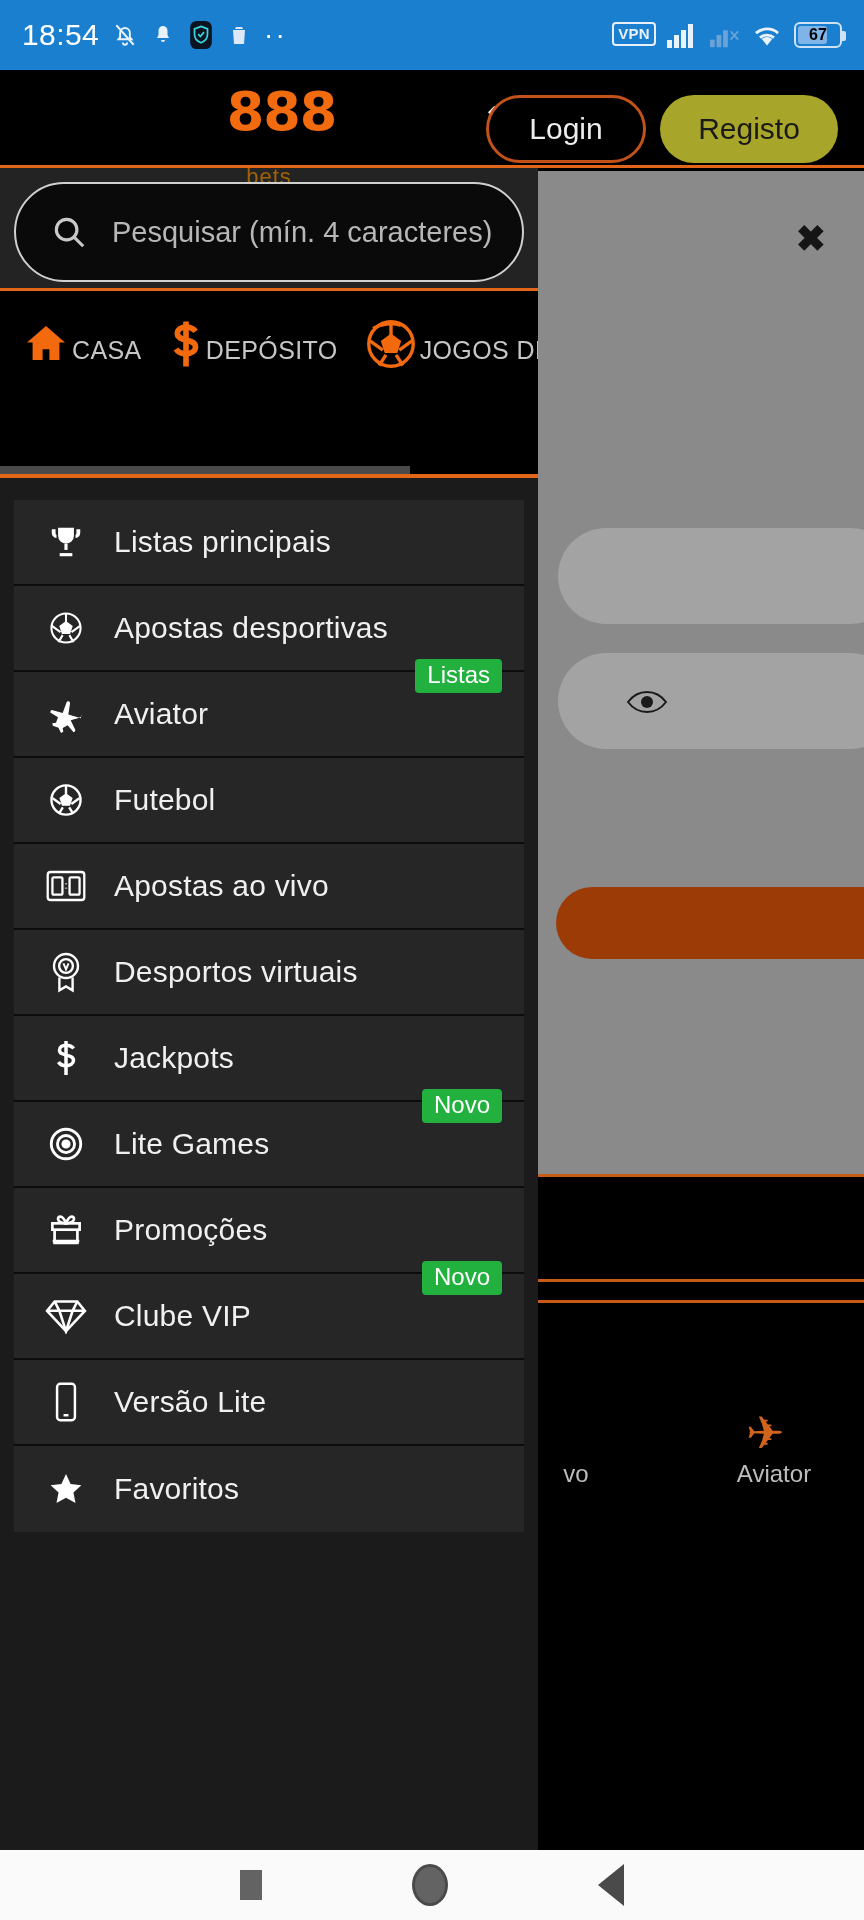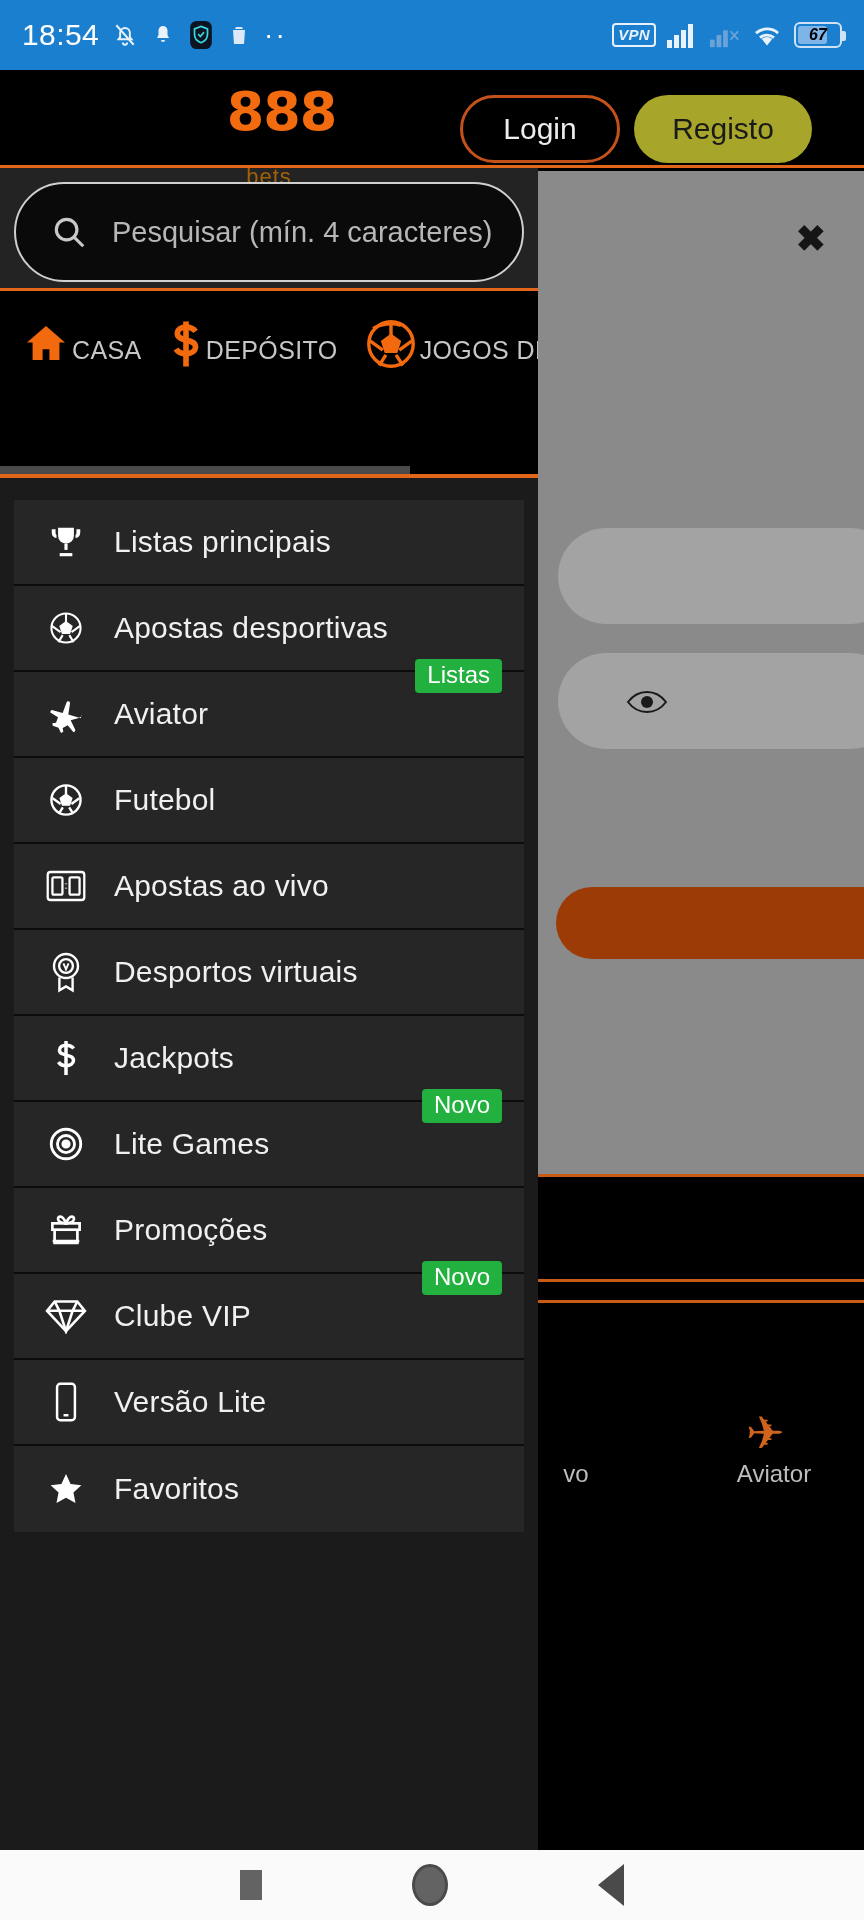--- a/index.html
+++ b/index.html
@@ -5,21 +5,21 @@
   * { margin:0; padding:0; box-sizing:border-box; }
   html,body { width:864px; height:1920px; background:#000; overflow:hidden;
     font-family:"Liberation Sans", sans-serif; }
   #screen { position:relative; width:864px; height:1920px; background:#000; overflow:hidden; }
 
   
   .statusbar { position:absolute; left:0; top:0; width:864px; height:70px;
     background:#1b7fd0; display:flex; align-items:center; padding:0 22px; }
   .sb-left { display:flex; align-items:center; gap:13px; }
   .sb-time { color:#fff; font-size:30px; font-weight:400; letter-spacing:0.4px; }
-  .sb-right { margin-left:auto; display:flex; align-items:center; gap:11px;font-style:italic; }
+  .sb-right { margin-left:auto; display:flex; align-items:flex-start; gap:11px; }
   .ic { display:inline-flex; align-items:center; justify-content:center; }
   .vpnbox { border:2.5px solid #e8f1fb; border-radius:4px; color:#e8f1fb;
     font-size:15px; font-weight:700; padding:1px 4px 2px; letter-spacing:0.3px; }
   .batt { position:relative; width:48px; height:26px; border:2.5px solid #cfe2f6;
     border-radius:6px; display:flex; align-items:center; justify-content:center;
     color:#000000; font-size:16px; font-weight:600; }
   .batt::after { content:""; position:absolute; right:-6px; top:7px; width:4px; height:10px;
     background:#cfe2f6; border-radius:0 2px 2px 0; }
   .batt .fill { position:absolute; left:2px; top:2px; bottom:2px; width:66%;
     background:#7fb4e8; border-radius:3px; }
@@ -386,21 +386,21 @@
               <path d="M12 2.6l2.9 6.2 6.8.8-5 4.6 1.3 6.7L12 17.6 6 20.9l1.3-6.7-5-4.6 6.8-.8L12 2.6z"></path>
             </svg>
           </span>
           <span class="mi-label">Favoritos</span>
         </div>
 
       </div>
     </div>
   </div>
 
-  <div style="position:absolute;left:512px;top:95px;width:326px;height:72px;z-index:6;">
+  <div style="position:absolute;left:538px;top:95px;width:326px;height:72px;z-index:6;">
     <div style="position:absolute;left:-52px;top:0;width:160px;height:68px;border:3px solid #c2521a;border-radius:36px;background:#000;display:flex;align-items:center;justify-content:center;color:#ededed;font-size:30px;">Login</div>
     <div style="position:absolute;left:122px;top:0;width:178px;height:68px;border-radius:36px;background:#a8a62a;display:flex;align-items:center;justify-content:center;color:#1a1a1a;font-size:30px;">Registo</div>
   </div>
 
   <div class="navbar">
     <span class="nb-square"></span>
     <span class="nb-circle"></span>
     <span class="nb-tri"></span>
   </div>
 

